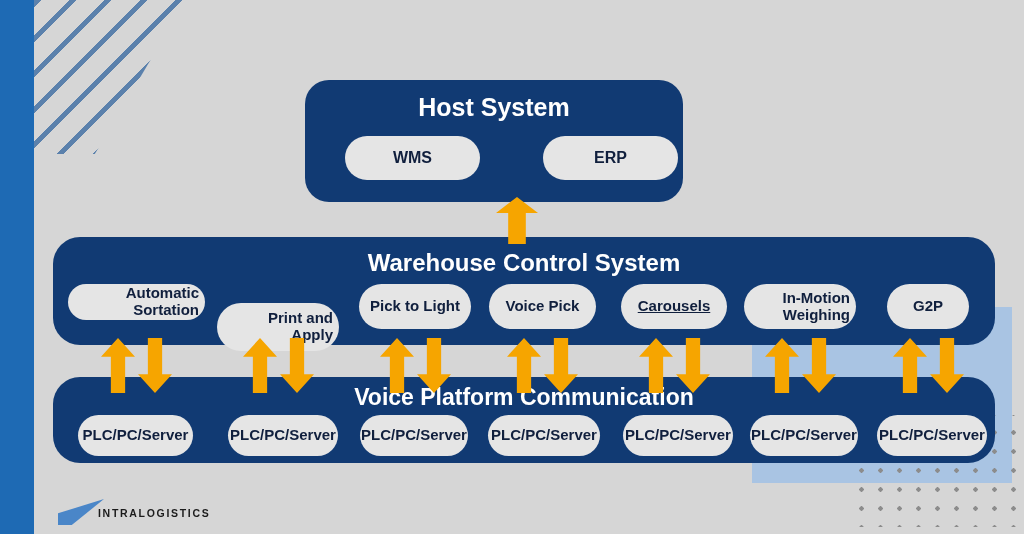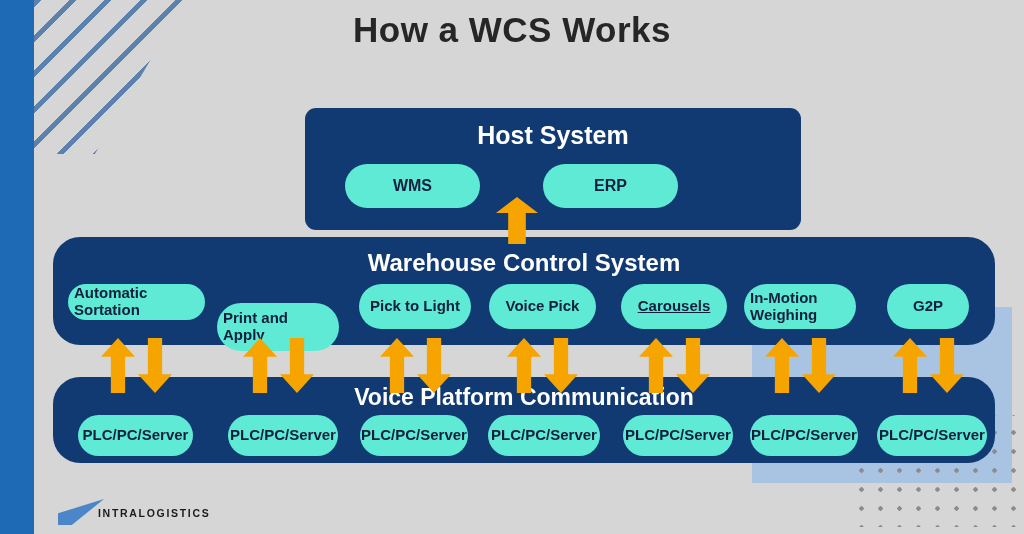--- a/index.html
+++ b/index.html
@@ -20,31 +20,31 @@
     background-image:radial-gradient(circle,#8c8c8c 2px,rgba(0,0,0,0) 2.4px);
     background-size:19px 19px;background-position:7px 8px;
   }
   
   .main-title{
     position:absolute;left:0;top:10px;width:1024px;text-align:center;
     font-size:35px;font-weight:800;color:#262626;letter-spacing:.5px;z-index:3;
   }
   
   .navy-box{position:absolute;background:#113a73;z-index:3;}
-  .box-host{left:305px;top:80px;width:496px;height:122px;border-radius:11px;margin-top:28px;}
+  .box-host{left:305px;top:80px;width:378px;height:122px;border-radius:24px;}
   .box-wcs{left:53px;top:237px;width:942px;height:108px;border-radius:27px;}
   .box-opc{left:53px;top:377px;width:942px;height:86px;border-radius:27px;}
   .box-title{position:absolute;left:0;width:100%;text-align:center;color:#ffffff;font-weight:800;}
   .box-host .box-title{top:13px;font-size:25px;}
   .box-wcs .box-title{top:12px;font-size:24px;}
   .box-opc .box-title{top:7px;font-size:23px;}
   
   .pill{
-    position:absolute;background:#5eead4;border-radius:24px;
-    display:flex;align-items:center;justify-content:center;text-align:left;
+    position:absolute;background:#e5e5e5;border-radius:24px;
+    display:flex;align-items:center;justify-content:center;text-align:right;
     font-weight:bold;color:#101f3d;font-size:15px;line-height:1.12;
     padding:0 6px;box-sizing:border-box;white-space:pre-line;
   }
   .pill-host{font-size:16px;}
   .pill-opc{white-space:nowrap;}
   
   .arrow{position:absolute;background:#f6a500;z-index:4;}
   .arrow-up{clip-path:polygon(50% 0,100% 34%,71% 34%,71% 100%,29% 100%,29% 34%,0 34%);}
   .arrow-down{clip-path:polygon(50% 100%,100% 66%,71% 66%,71% 0,29% 0,29% 66%,0 66%);}
   .arrow-single{left:496px;top:197px;width:42px;height:47px;}
@@ -67,21 +67,20 @@
 </head>
 <body>
 
 <div id="stage">
 
   <div class="light-panel"></div>
   <div class="dot-grid"></div>
   <div class="hatch"></div>
   <div class="side-bar"></div>
 
-  <div class="main-title">How a WCS Works</div>
 
   <div class="navy-box box-host">
     <div class="box-title">Host System</div>
     <div id="host-pills">
         <div class="pill pill-host" style="left: 40px; width: 135px; top: 56px; height: 44px;">WMS</div>
         <div class="pill pill-host" style="left: 238px; width: 135px; top: 56px; height: 44px;">ERP</div>
       </div>
   </div>
 
   <div class="arrow arrow-up arrow-single"></div>

